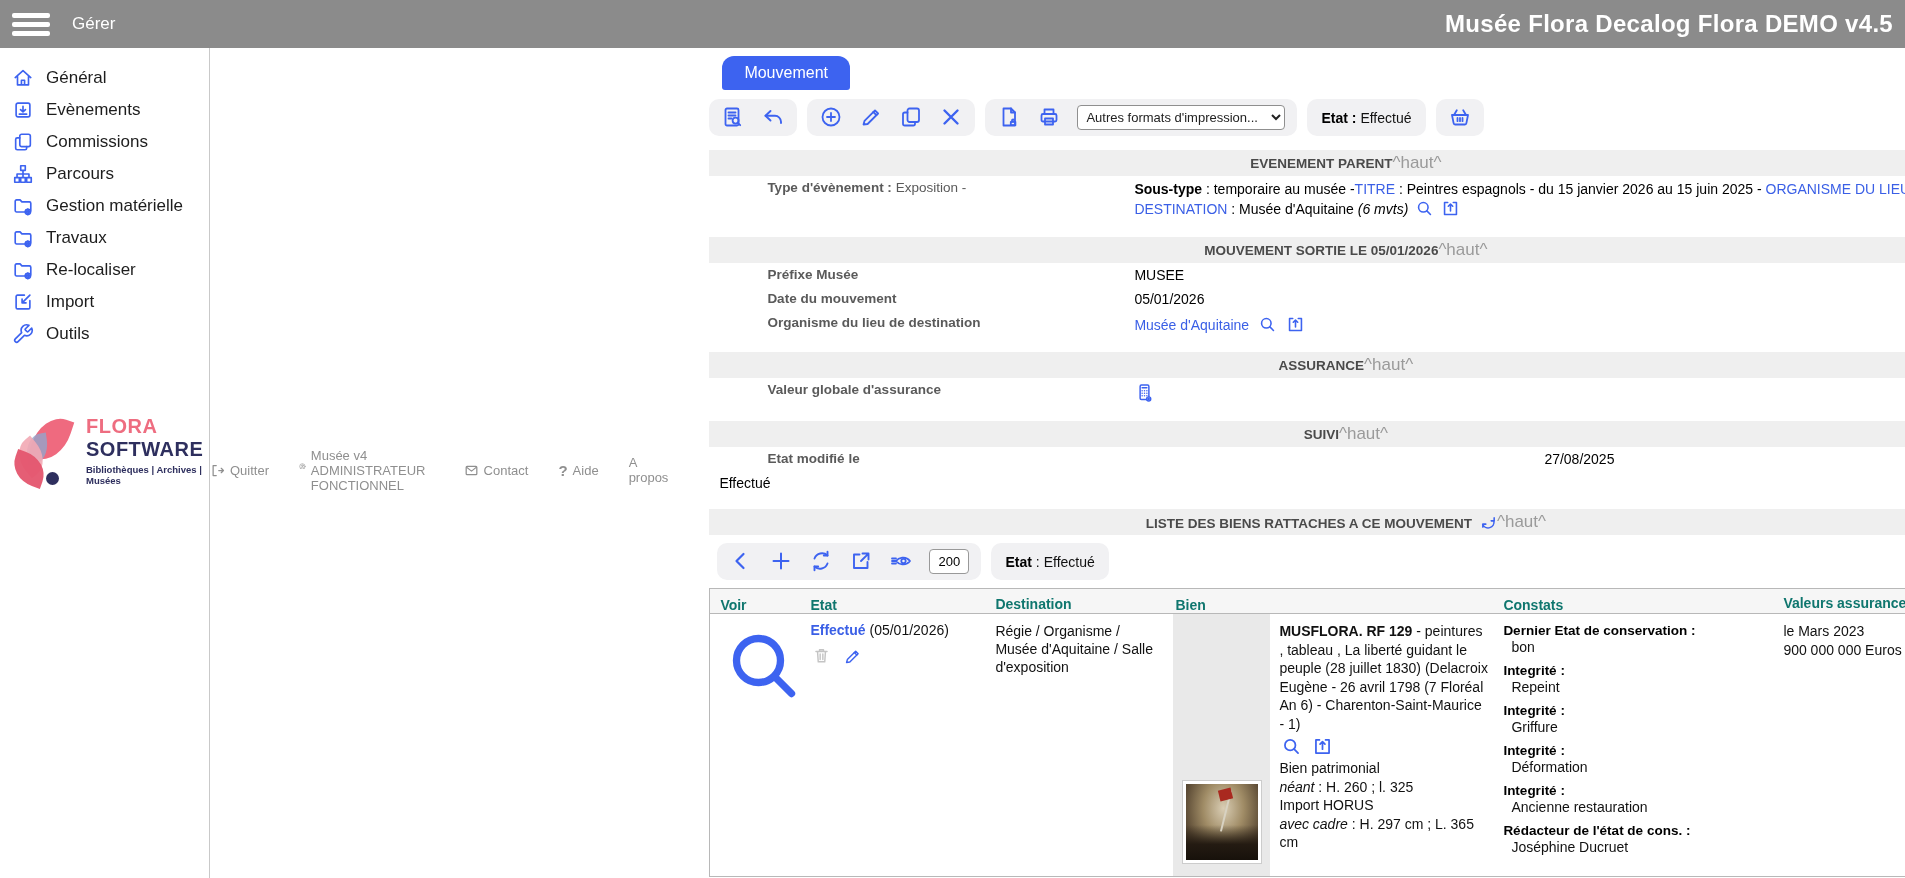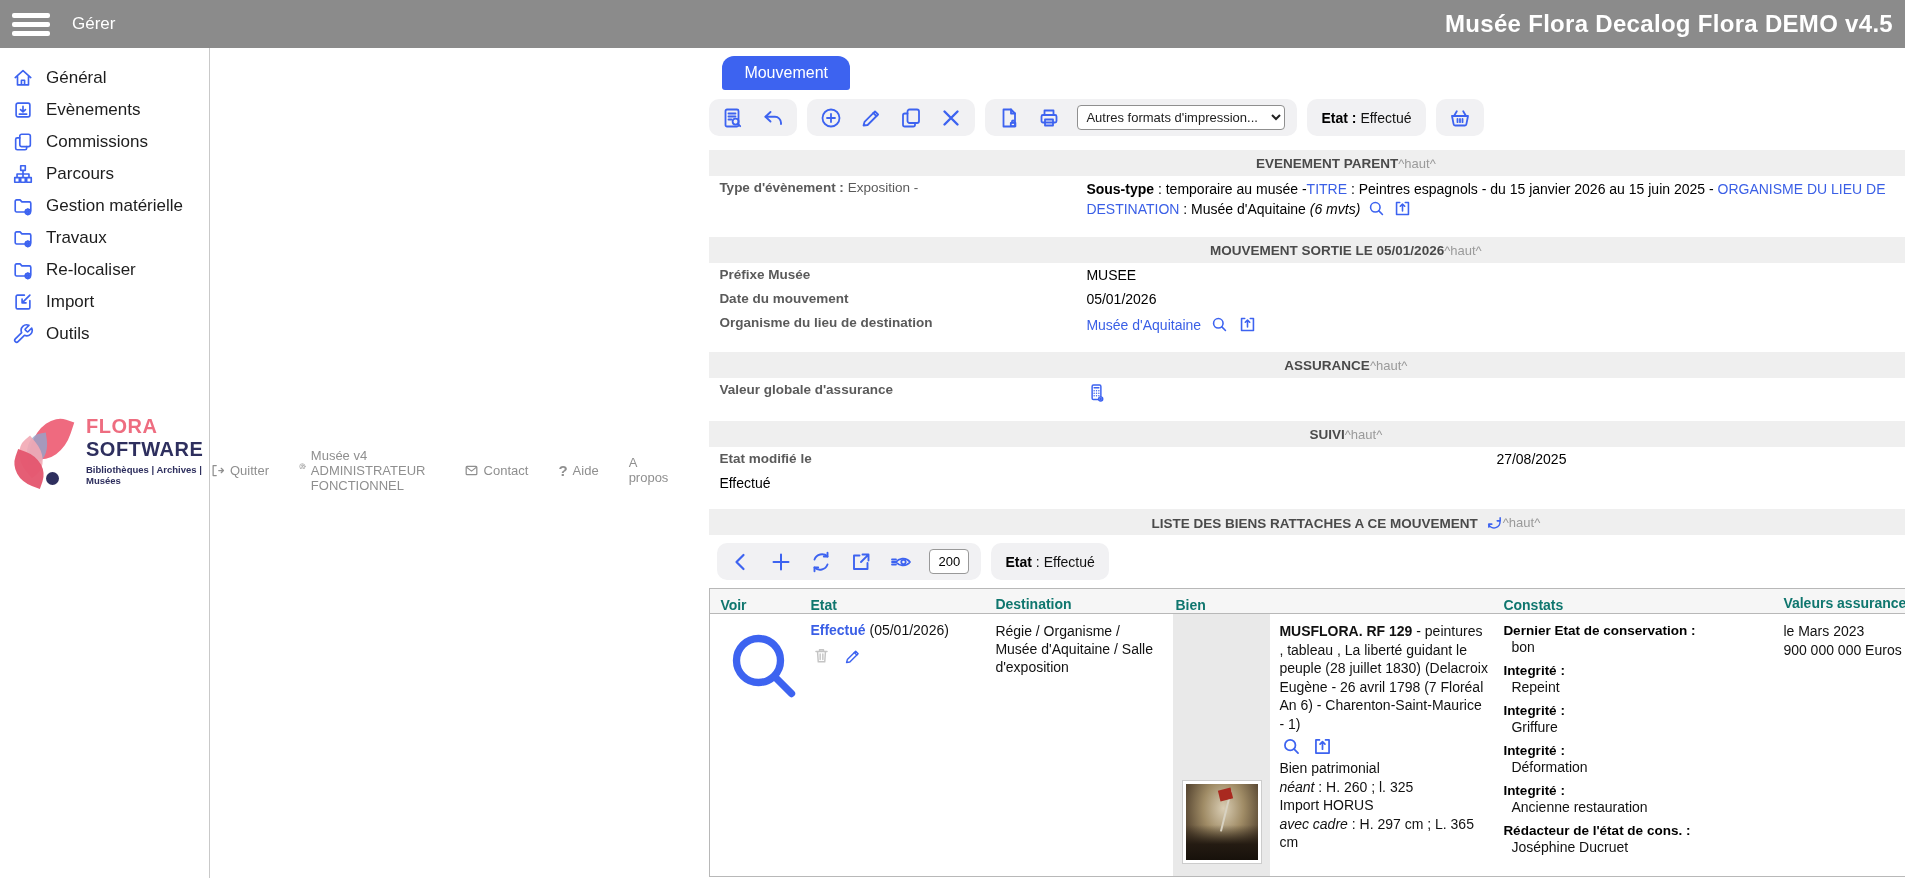--- a/index.html
+++ b/index.html
@@ -44,33 +44,33 @@
   .qmark{font-size:15px; font-weight:bold;}
 
   .main-row{display:flex; flex:1;}
   .content{width:1300px; flex:none; padding-left:27px;}
   .rightcol{flex:1; position:relative;}
 
   
   .tab-btn{display:inline-block; margin-top:8px; margin-left:13px; background:var(--accent); color:#fff;
     font-size:16px; padding:8px 22px; border-radius:12px 12px 3px 3px; cursor:pointer;}
   .toolbar{display:flex; align-items:center; gap:10px; margin-top:9px;}
-  .chip{background:var(--chip); border-radius:10px; display:flex; align-items:flex-end; gap:16px; padding:6px 12px; height:37px;}
+  .chip{background:var(--chip); border-radius:10px; display:flex; align-items:flex-start; gap:16px; padding:6px 12px; height:37px;}
   .t-ico{width:24px; height:24px; color:var(--accent); cursor:pointer;}
   .print-select{height:25px; font-size:13px; font-family:"Liberation Sans",sans-serif; color:#222;
     border:1px solid #8f8f8f; border-radius:4px; background:#fff; padding:0 4px; width:208px;}
   .etat-chip{background:var(--chip); border-radius:10px; padding:8px 14px; font-size:14px; height:37px; display:flex; align-items:center; gap:4px;}
   .etat-chip b{color:#000;}
 
   
   .sect-h{background:var(--sect); height:26px; display:flex; align-items:center; justify-content:center;
     padding:0 10px; margin-top:14px; color:#4a4a4a; font-weight:bold; font-size:13.5px;}
-  .haut{font-weight:normal; font-size:13px; color:#9a9a9a; cursor:pointer;}
+  .haut{font-weight:normal; font-size:17px; color:#9a9a9a; cursor:pointer;}
   .frow{display:flex; padding:4px 0 4px 10px; font-size:13.5px; align-items:flex-start;}
-  .frow .lbl{width:367px; flex:none; color:#5a5a5a; font-weight:bold;}
+  .frow .lbl{width:367px; flex:none; color:#5a5a5a; font-weight:bold;margin-left:48px;}
   .frow.wide .lbl{width:777px;}
   .frow .val{font-size:14px; color:#000; display:flex; align-items:center; gap:6px;}
   .frow .val.para{display:block; width:890px; line-height:19px;}
   a.blue{color:var(--link); text-decoration:none; cursor:pointer;}
   .inline-ico{width:19px; height:19px; color:var(--accent); display:inline-block; vertical-align:-4px; cursor:pointer; margin-left:3px;}
   .calc-ico{width:21px; height:21px; color:var(--accent); cursor:pointer;}
   .refresh-ico{width:17px; height:17px; color:var(--accent); cursor:pointer; margin-left:8px; display:inline-block; vertical-align:-3px;}
 
   
   .list-toolbar{display:flex; align-items:center; gap:10px; margin-top:8px; margin-left:8px;}

